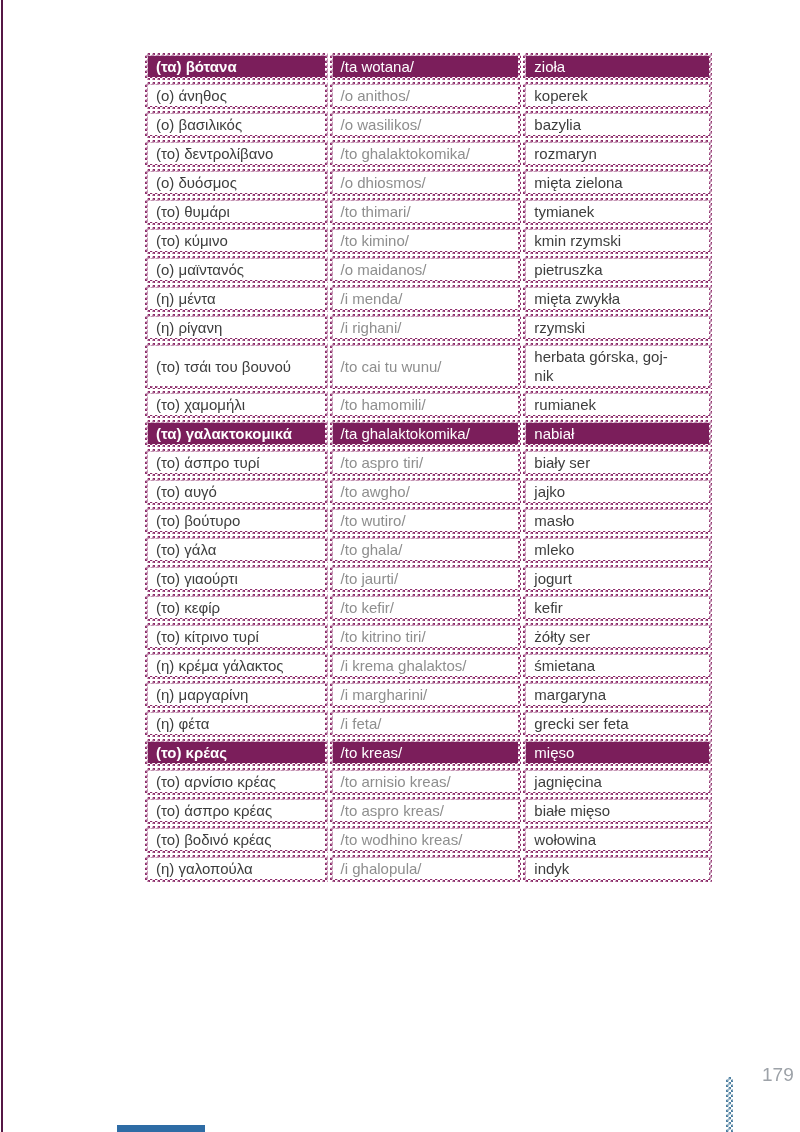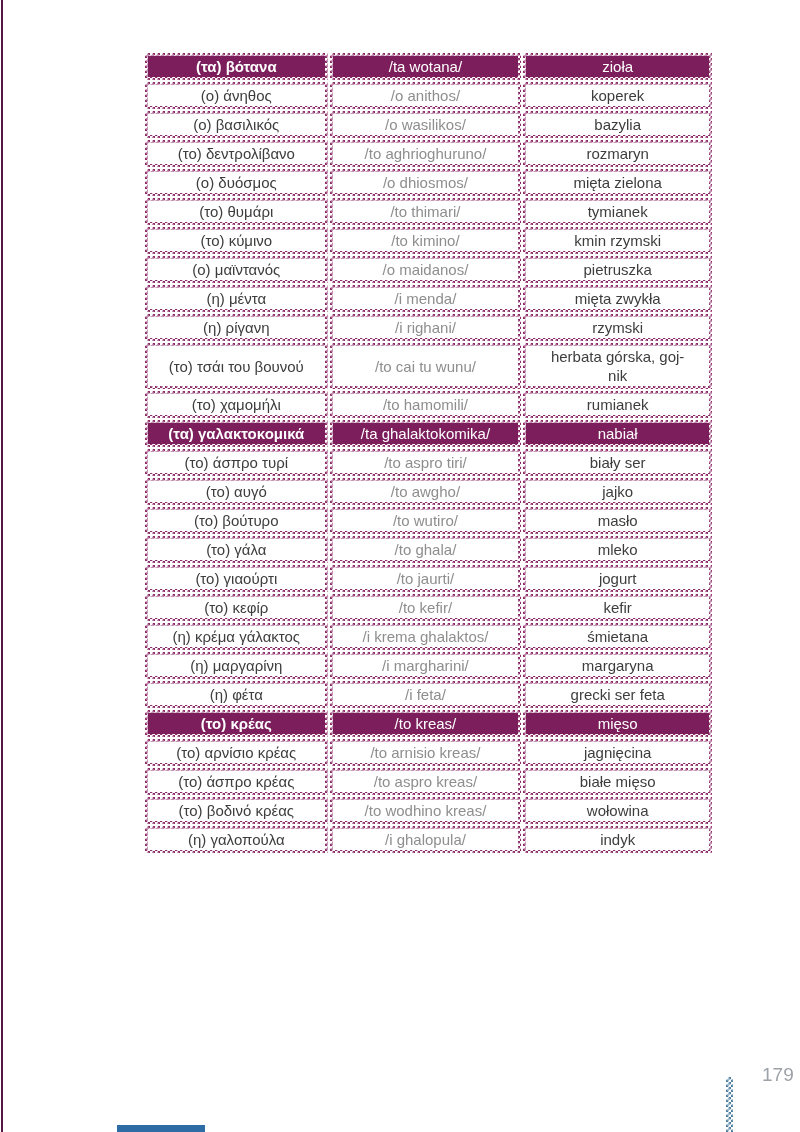--- a/index.html
+++ b/index.html
@@ -16,21 +16,20 @@
   body{
     font-family:"Liberation Sans","DejaVu Sans",sans-serif;
     background:#ffffff;
   }
   .page{
     position:relative;
     width:800px;
     height:1132px;
     background:#ffffff;
     overflow:hidden;
-    text-align:center;
   }
   
   .page-edge-rule{
     position:absolute;
     left:1px; top:0;
     width:2px; height:1132px;
     background:var(--page-edge-purple);
   }
   
   table.vtable{
@@ -121,21 +120,21 @@
           <td class="phonetic">/o anithos/</td>
           <td class="polish">koperek</td>
         </tr>
         <tr class="entry-row">
           <td class="greek">(ο) βασιλικός</td>
           <td class="phonetic">/o wasilikos/</td>
           <td class="polish">bazylia</td>
         </tr>
         <tr class="entry-row">
           <td class="greek">(το) δεντρολίβανο</td>
-          <td class="phonetic">/to aghrioghuruno/</td>
+          <td class="phonetic">/to ghalaktokomika/</td>
           <td class="polish">rozmaryn</td>
         </tr>
         <tr class="entry-row">
           <td class="greek">(ο) δυόσμος</td>
           <td class="phonetic">/o dhiosmos/</td>
           <td class="polish">mięta zielona</td>
         </tr>
         <tr class="entry-row">
           <td class="greek">(το) θυμάρι</td>
           <td class="phonetic">/to thimari/</td>
@@ -201,20 +200,25 @@
           <td class="greek">(το) γιαούρτι</td>
           <td class="phonetic">/to jaurti/</td>
           <td class="polish">jogurt</td>
         </tr>
         <tr class="entry-row">
           <td class="greek">(το) κεφίρ</td>
           <td class="phonetic">/to kefir/</td>
           <td class="polish">kefir</td>
         </tr>
         <tr class="entry-row">
+          <td class="greek">(το) κίτρινο τυρί</td>
+          <td class="phonetic">/to kitrino tiri/</td>
+          <td class="polish">żółty ser</td>
+        </tr>
+        <tr class="entry-row">
           <td class="greek">(η) κρέμα γάλακτος</td>
           <td class="phonetic">/i krema ghalaktos/</td>
           <td class="polish">śmietana</td>
         </tr>
         <tr class="entry-row">
           <td class="greek">(η) μαργαρίνη</td>
           <td class="phonetic">/i margharini/</td>
           <td class="polish">margaryna</td>
         </tr>
         <tr class="entry-row">

